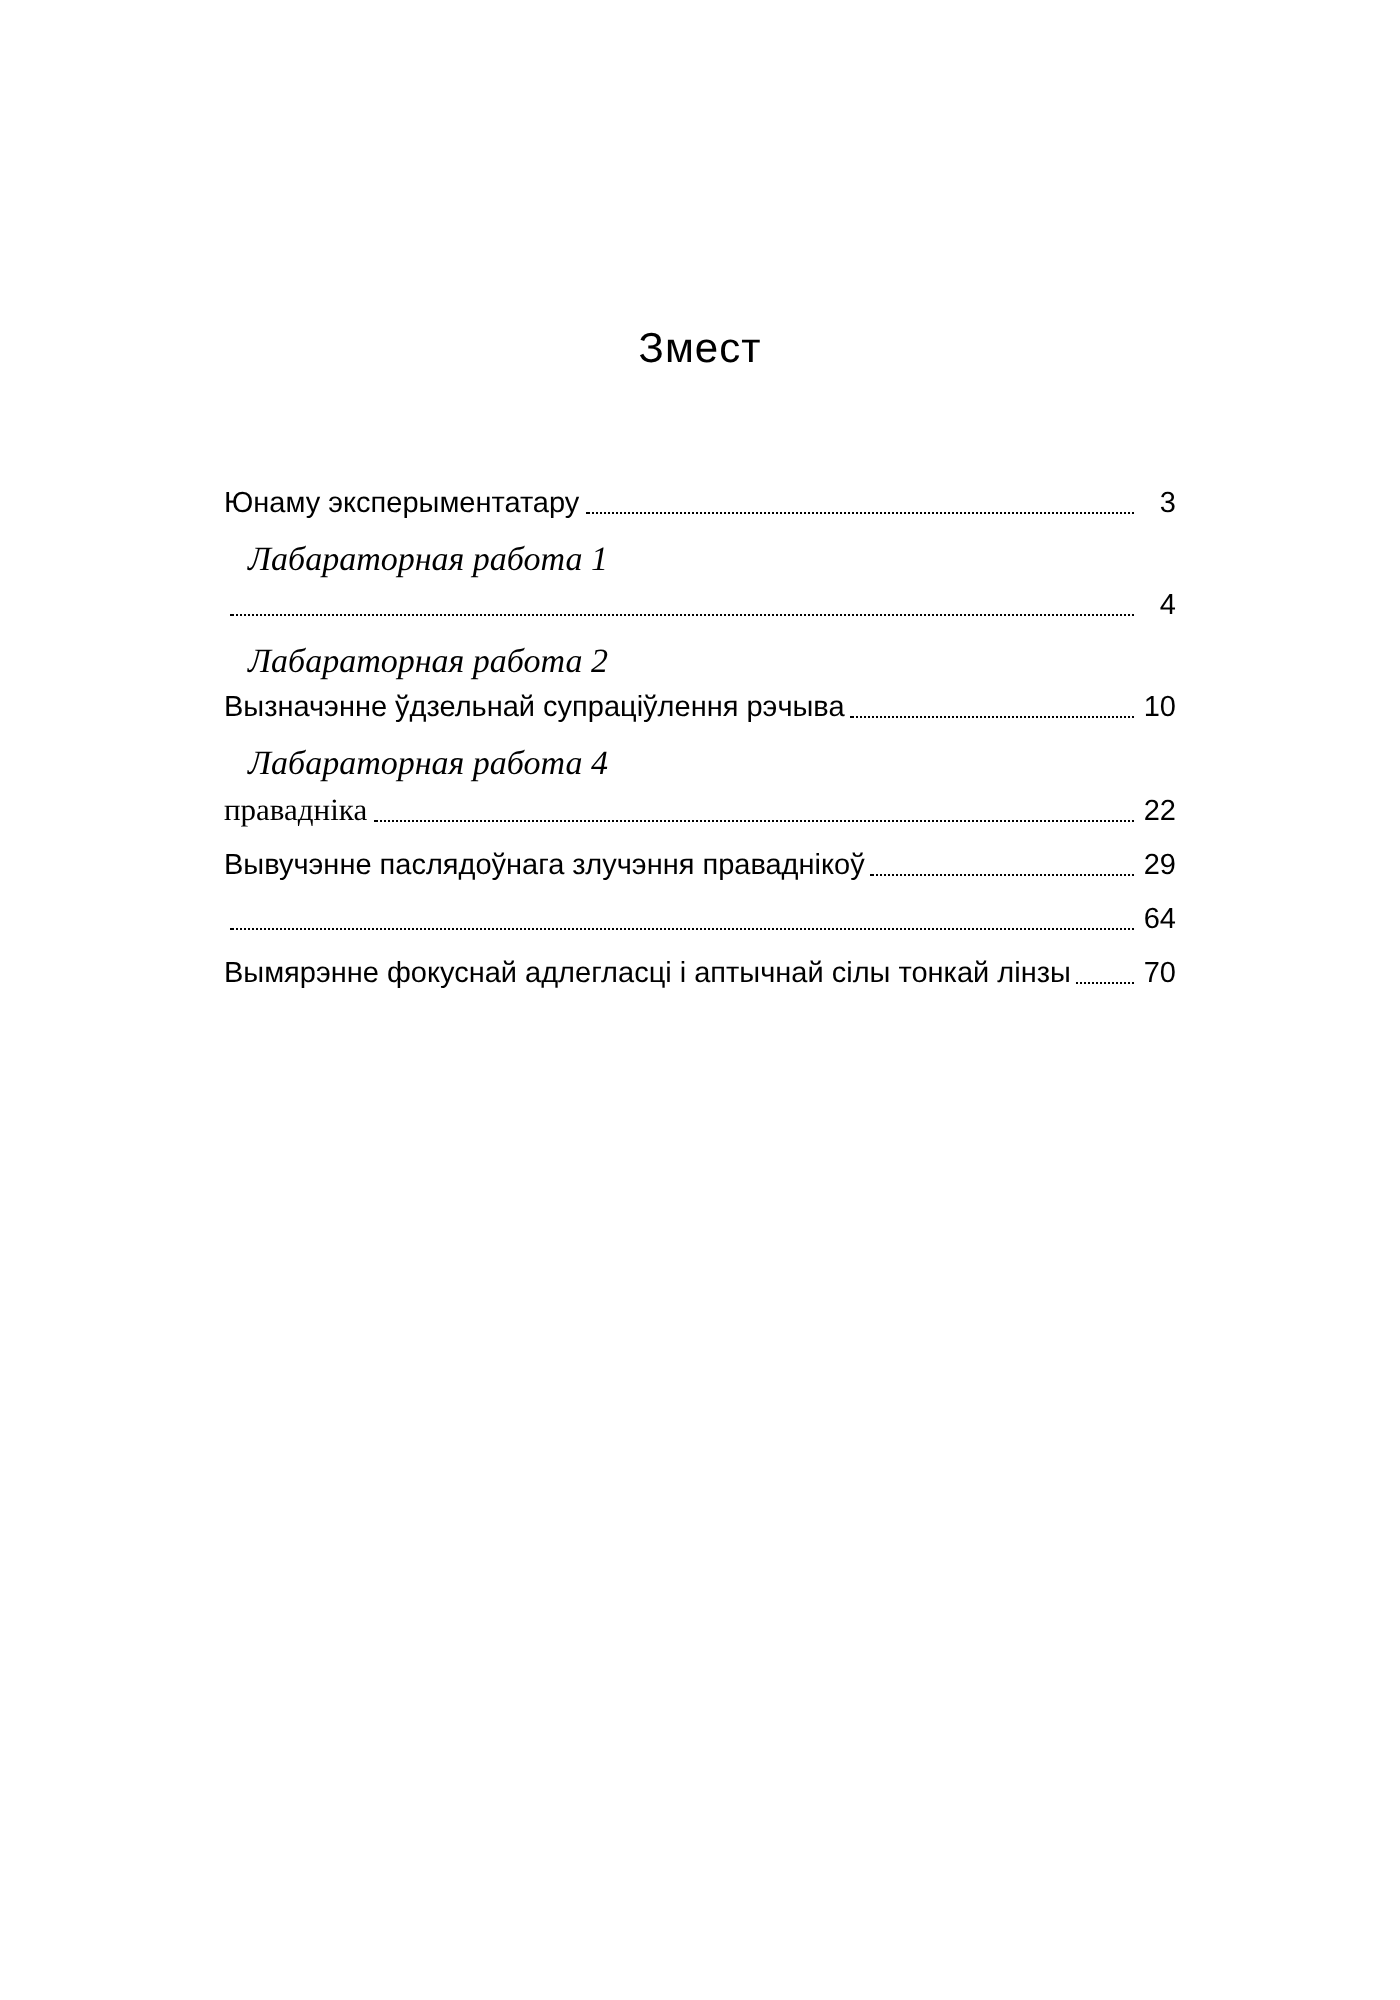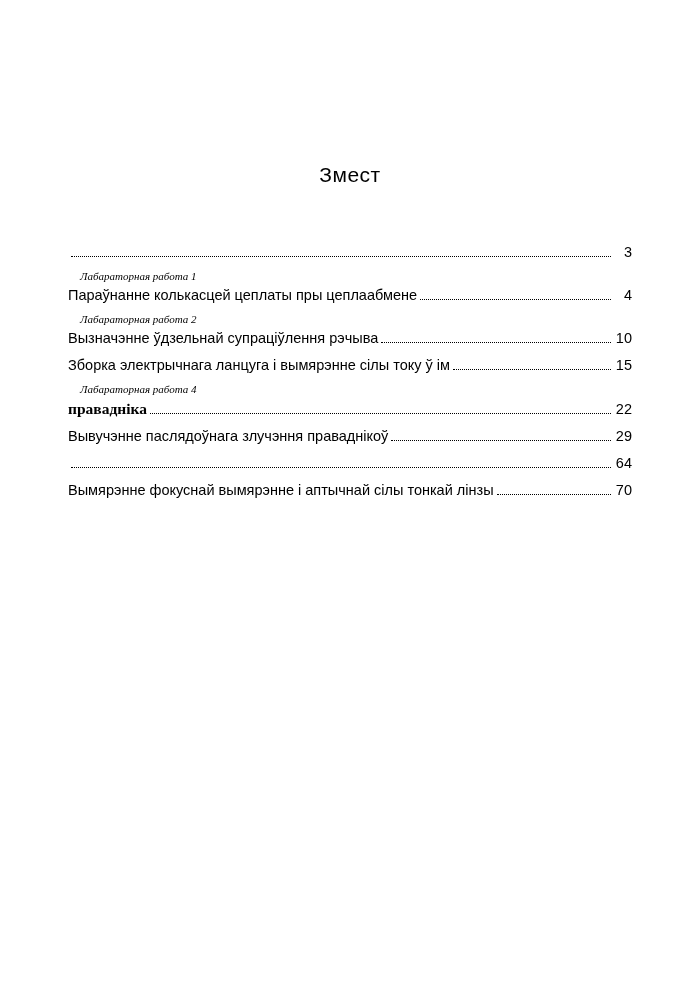--- a/index.html
+++ b/index.html
@@ -13,21 +13,21 @@
     font-family: "Liberation Serif", serif;
     color: #000000;
     position: relative;
     overflow: hidden;
   }
 
   .page {
     width: 700px;
     height: 1000px;
     box-sizing: border-box;
-    padding: 0 68px;
+    padding: 0 112px;
     position: relative;
   }
 
   .toc-title {
     text-align: center;
     font-family: "Liberation Sans", sans-serif;
     font-size: 21px;
     font-weight: 400;
     letter-spacing: 0.5px;
     margin: 0;
@@ -38,21 +38,21 @@
     margin-top: 55px;
   }
 
   .toc-group {
     margin-bottom: 7px;
   }
 
   .group-heading {
     font-family: "Liberation Serif", serif;
     font-style: italic;
-    font-size: 11px;
+    font-size: 17px;
     line-height: 1.35;
     margin-bottom: 1px;
     padding-left: 12px;
   }
 
   .entry {
     display: block;
     font-size: 15.5px;
     line-height: 1.38;
     position: relative;
@@ -107,71 +107,63 @@
     display: block;
   }
   .multi-wrap .line2 {
     display: flex;
     align-items: flex-end;
     width: 100%;
   }
   .multi-wrap .line2 .tail {
     flex: 0 1 auto;
     white-space: nowrap;
-    font-weight: bold;
   }
 </style>
 </head>
 <body>
 
 <div class="page">
 
   <h1 class="toc-title">Змест</h1>
 
   <div class="toc-list">
 
     <div class="toc-group">
       <div class="entry first-entry sans">
         <div class="entry-inner">
+          <span class="entry-title">Юнаму эксперыментатару</span>
           <span class="leader"></span>
           <span class="entry-page">3</span>
         </div>
       </div>
     </div>
 
     <div class="toc-group">
       <div class="group-heading">Лабараторная работа 1</div>
       <div class="entry sans">
         <div class="entry-inner">
-          <span class="entry-title">Параўнанне колькасцей цеплаты пры цеплаабмене</span>
           <span class="leader"></span>
           <span class="entry-page">4</span>
         </div>
       </div>
     </div>
 
     <div class="toc-group">
       <div class="group-heading">Лабараторная работа 2</div>
       <div class="entry sans">
         <div class="entry-inner">
           <span class="entry-title">Вызначэнне ўдзельнай супраціўлення рэчыва</span>
           <span class="leader"></span>
           <span class="entry-page">10</span>
         </div>
       </div>
     </div>
 
     <div class="toc-group">
-      <div class="entry sans">
-        <div class="entry-inner">
-          <span class="entry-title">Зборка электрычнага ланцуга і вымярэнне сілы току ў ім</span>
-          <span class="leader"></span>
-          <span class="entry-page">15</span>
-        </div>
-      </div>
     </div>
 
     <div class="toc-group">
       <div class="group-heading">Лабараторная работа 4</div>
       <div class="entry sans">
         <div class="multi-wrap">
           <span class="line2">
             <span class="tail">правадніка</span>
             <span class="leader"></span>
             <span class="entry-page">22</span>
@@ -195,21 +187,21 @@
         <div class="entry-inner">
           <span class="leader"></span>
           <span class="entry-page">64</span>
         </div>
       </div>
     </div>
 
     <div class="toc-group">
       <div class="entry sans">
         <div class="entry-inner">
-          <span class="entry-title">Вымярэнне фокуснай вымярэнне і аптычнай сілы тонкай лінзы</span>
+          <span class="entry-title">Вымярэнне фокуснай адлегласці і аптычнай сілы тонкай лінзы</span>
           <span class="leader"></span>
           <span class="entry-page">70</span>
         </div>
       </div>
     </div>
 
   </div>
 </div>
 
 </body></html>

